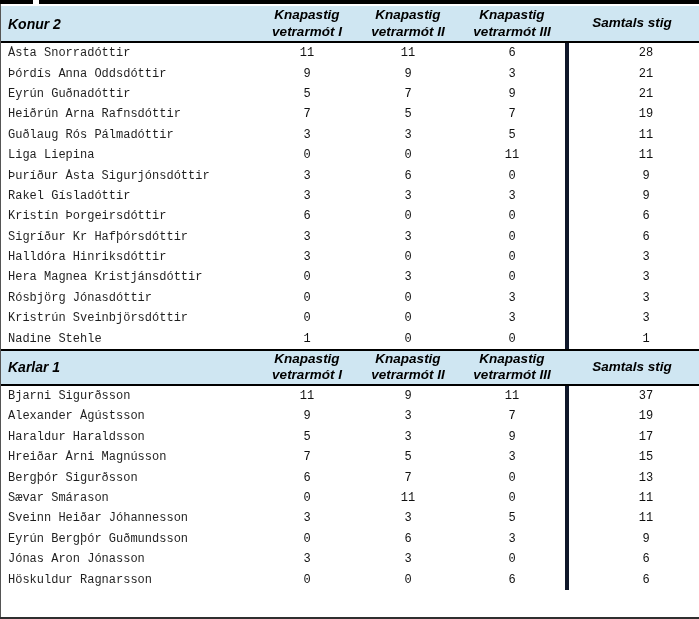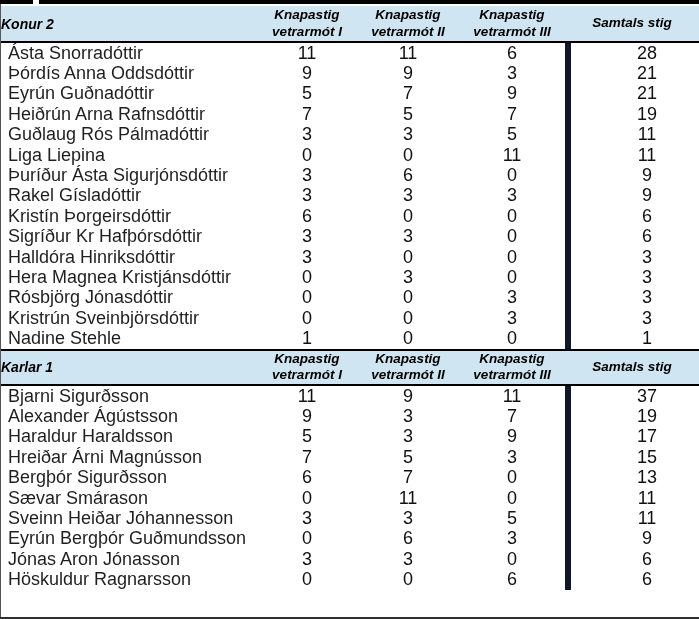--- a/index.html
+++ b/index.html
@@ -45,20 +45,21 @@
     grid-template-columns: 256px 100px 102px 106px 134px;
     height: 37px;
     background: #cfe6f2;
     border-bottom: 2px solid #000000;
   }
   .score-table.with-top-border .thead { border-top: 2px solid #000000; }
   .cell { overflow: hidden; white-space: nowrap; }
   .group {
     display: flex;
     align-items: center;
+    padding-left: 7px;
     font-weight: bold;
     font-style: italic;
     font-size: 14px;
     color: #000000;
   }
   .colhead {
     display: flex;
     flex-direction: column;
     justify-content: center;
     text-align: center;
@@ -67,25 +68,26 @@
     font-size: 13.5px;
     line-height: 16.5px;
     color: #000000;
   }
   .tbody { display: block; }
   .trow {
     display: grid;
     grid-template-columns: 256px 100px 102px 106px 134px;
     height: 20.4px;
     align-items: center;
-    font-size: 18px;
+    font-size: 12px;
+    font-family: Liberation Mono, monospace;
   }
   .name { padding-left: 7px; color: #1f1f1f; }
   .num { text-align: center; color: #111111; }
-  .total { border-left: 6px solid #0f172a; height: 100%; display: flex; align-items: center; justify-content: center; padding-left: 24px; }
+  .total { border-left: 4px solid #0f172a; height: 100%; display: flex; align-items: center; justify-content: center; padding-left: 24px; }
 </style>
 </head>
 <body>
 
 <div class="page">
   <div class="left-border"></div>
   <div class="top-bar">
     <div class="notch"></div>
   </div>
   <div class="tables" id="tables-root">

